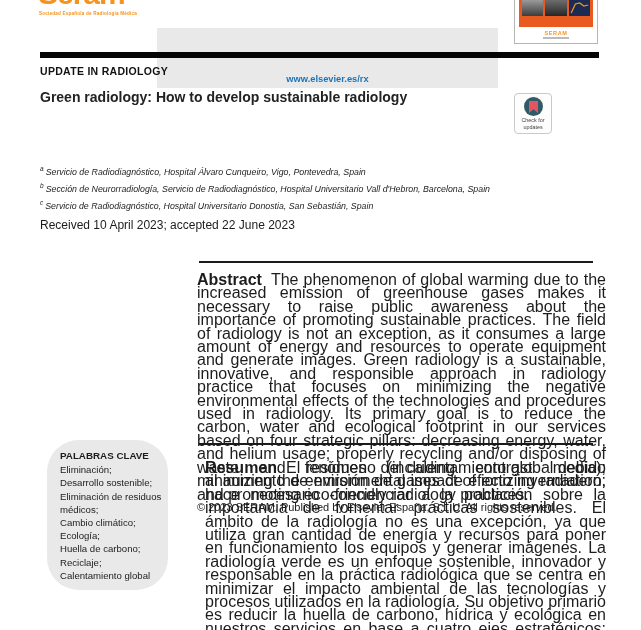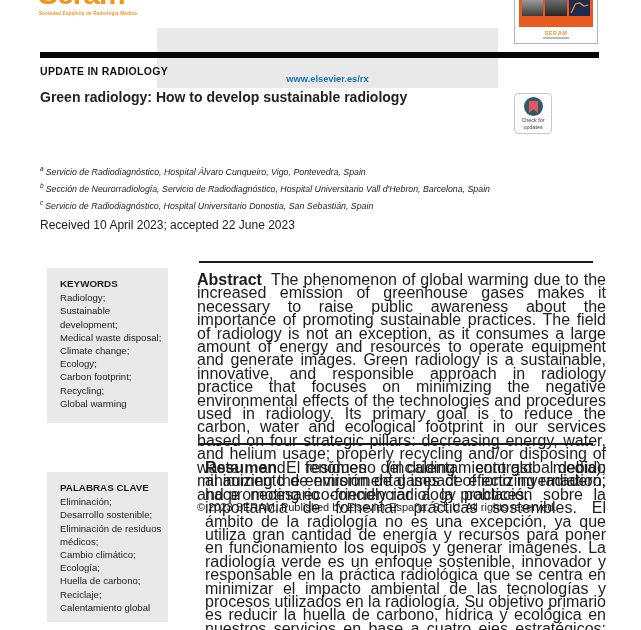--- a/index.html
+++ b/index.html
@@ -44,21 +44,21 @@
   .affils{position:absolute;left:40px;top:162px;font-size:8.8px;font-style:italic;line-height:13px;color:#1c1c1c;}
   .affil sup{font-size:6.5px;margin-right:2px;}
   .received{position:absolute;left:40px;top:219px;font-size:12px;line-height:12.5px;color:#1c1c1c;}
 
   
   .divider{position:absolute;left:199px;width:394px;height:2px;background:#1a1a1a;}
   .d1{top:261px;}
   .d2{top:443px;}
   .kwbox{position:absolute;left:47px;width:121px;background:var(--sidebar-gray);padding:9px 5px 8px 13px;font-size:9.6px;line-height:13.2px;color:#1c1c1c;}
   .kw1{top:268px;min-height:155px;}
-  .kw2{top:472px;min-height:130px;}
+  .kw2{top:440px;min-height:130px;border-radius:32px;}
   .kw-title{font-size:9.8px;font-weight:bold;margin-bottom:1px;}
   .abstract-en{position:absolute;left:197px;top:273px;width:409px;}
   .just{font-size:16px;line-height:13.4px;text-align:justify;color:#1c1c1c;}
   .ab-label{font-weight:bold;margin-right:9px;}
   .copyright{font-size:11px;line-height:13.4px;color:#1c1c1c;}
   .es-block{position:absolute;left:197px;top:452px;width:409px;}
   .es-title{font-size:10.8px;font-weight:bold;color:#111;}
   .es-title i{font-style:italic;}
   .es-block .just{margin-top:9px;margin-left:8px;}
 </style>
@@ -112,31 +112,20 @@
     <div class="affil"><sup>b</sup><span>Sección de Neurorradiología, Servicio de Radiodiagnóstico, Hospital Universitario Vall d'Hebron, Barcelona, Spain</span></div>
     <div class="affil"><sup>c</sup><span>Servicio de Radiodiagnóstico, Hospital Universitario Donostia, San Sebastián, Spain</span></div>
   </div>
 
   <div class="received">
     <div>Received 10 April 2023; accepted 22 June 2023</div>
   </div>
 
   <div class="divider d1"></div>
 
-  <aside class="kwbox kw1">
-    <div class="kw-title">KEYWORDS</div>
-    <div class="kw-item">Radiology;</div>
-    <div class="kw-item">Sustainable development;</div>
-    <div class="kw-item">Medical waste disposal;</div>
-    <div class="kw-item">Climate change;</div>
-    <div class="kw-item">Ecology;</div>
-    <div class="kw-item">Carbon footprint;</div>
-    <div class="kw-item">Recycling;</div>
-    <div class="kw-item">Global warming</div>
-  </aside>
 
   <div class="abstract-en">
     <p class="just"><b class="ab-label">Abstract</b><span>The phenomenon of global warming due to the increased emission of greenhouse gases makes it necessary to raise public awareness about the importance of promoting sustainable practices. The field of radiology is not an exception, as it consumes a large amount of energy and resources to operate equipment and generate images. Green radiology is a sustainable, innovative, and responsible approach in radiology practice that focuses on minimizing the negative environmental effects of the technologies and procedures used in radiology. Its primary goal is to reduce the carbon, water and ecological footprint in our services based on four strategic pillars: decreasing energy, water, and helium usage; properly recycling and/or disposing of waste and residues (including contrast media); minimizing the environmental impact of ionizing radiation; and promoting eco-friendly radiology practices.</span></p>
     <div class="copyright">© 2023 SERAM. Published by Elsevier España, S.L.U. All rights reserved.</div>
   </div>
 
   <div class="divider d2"></div>
 
   <aside class="kwbox kw2">
     <div class="kw-title">PALABRAS CLAVE</div>

